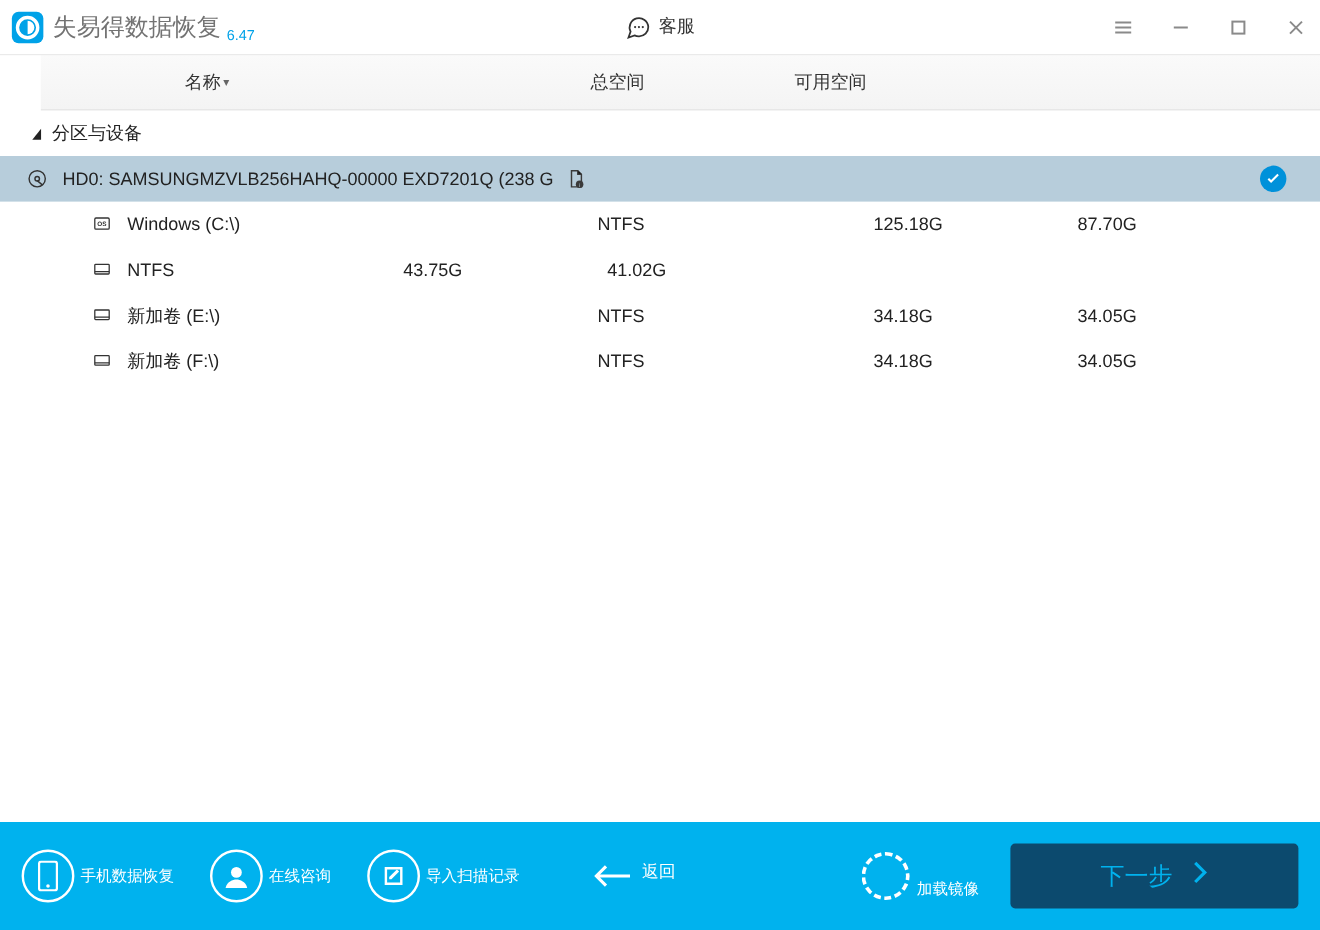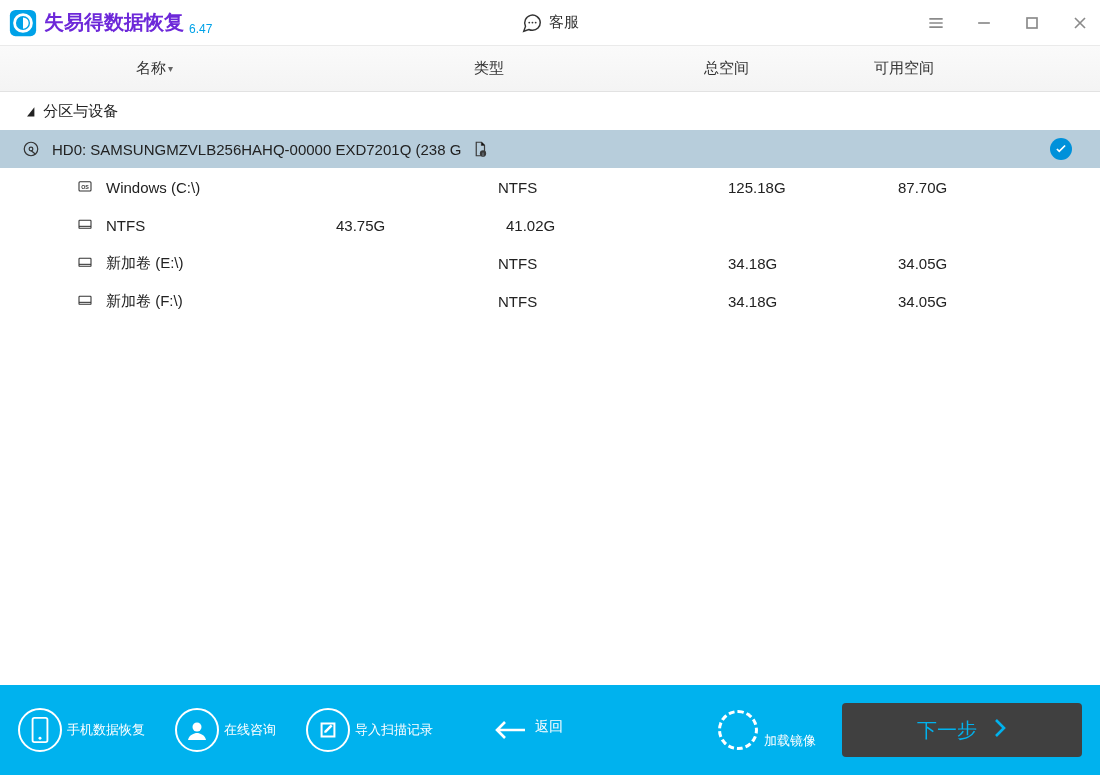--- a/index.html
+++ b/index.html
@@ -1,29 +1,29 @@
 <!DOCTYPE html>
 <html><head>
 <meta charset="utf-8">
 <style>
 * { margin: 0; padding: 0; box-sizing: border-box; font-family: "Microsoft YaHei", "Segoe UI", Arial, sans-serif; }
 body { width: 1100px; height: 775px; background: #fff; overflow: hidden; display: flex; flex-direction: column; }
 
 
 .titlebar { height: 46px; display: flex; align-items: center; padding: 0 10px 0 8px; border-bottom: 1px solid #eaeaea; position: relative; }
 .logo { width: 30px; height: 30px; margin-right: 6px; display: flex; align-items: center; justify-content: center; }
-.app-title { color: #6d28d9; font-size: 20px; font-weight: 700; }
+.app-title { color: #737373; font-size: 20px; font-weight: 400; }
 .app-version { color: #00a2e8; font-size: 12px; margin-left: 5px; align-self: flex-end; margin-bottom: 9px; }
 .titlebar-center { position: absolute; left: 50%; transform: translateX(-50%); display: flex; align-items: center; gap: 6px; cursor: pointer; color: #333; font-size: 15px; }
 .titlebar-right { margin-left: auto; display: flex; align-items: center; gap: 28px; }
 .win-btn { width: 20px; height: 20px; display: flex; align-items: center; justify-content: center; color: #8a8a8a; cursor: pointer; }
 .win-btn svg { width: 20px; height: 20px; }
 
 
-.col-headers { height: 46px; background: linear-gradient(#fafafa,#f4f4f4); border-bottom: 1px solid #e2e2e2; display: flex; align-items: center; padding-left: 56px; font-size: 15px; color: #333; }
+.col-headers { height: 46px; background: linear-gradient(#fafafa,#f4f4f4); border-bottom: 1px solid #e2e2e2; display: flex; align-items: center; padding-left: 40px; font-size: 15px; color: #333; margin-left: 34px; }
 .col-name { width: 418px; display: flex; align-items: center; gap: 2px; padding-left: 80px; }
 .col-type { width: 230px; text-align: left; }
 .col-total { width: 170px; text-align: left; }
 .col-free { flex: 1; text-align: left; }
 .sort-arrow { font-size: 10px; color: #666; }
 
 
 .section-header { height: 38px; display: flex; align-items: center; padding-left: 26px; gap: 8px; font-size: 15px; color: #222; font-weight: 500; }
 .section-triangle { font-size: 12px; color: #222; transform: scaleX(0.8); }
 
@@ -43,21 +43,21 @@
 
 
 .bottombar { margin-top: auto; height: 90px; background: #00b2ee; display: flex; align-items: center; padding: 0 18px; color: #fff; }
 .bottom-item { display: flex; flex-direction: row; align-items: center; gap: 5px; margin-right: 30px; cursor: pointer; font-size: 13px; min-width: 80px; }
 .bottom-icon-circle { width: 44px; height: 44px; border: 2.5px solid #fff; border-radius: 50%; display: flex; align-items: center; justify-content: center; }
 .bottom-back { display: flex; flex-direction: row; align-items: flex-start; gap: 8px; margin-left: 30px; cursor: pointer; font-size: 14px; }
 .bottom-back svg { width: 34px; height: 24px; }
 .bottom-spacer { flex: 1; }
 .bottom-load { display: flex; flex-direction: row; align-items: flex-end; gap: 6px; margin-right: 26px; cursor: pointer; font-size: 13px; }
 .dashed-circle { width: 40px; height: 40px; border: 3px dashed #fff; border-radius: 50%; }
-.next-btn { width: 240px; height: 54px; background: #404040; border-radius: 4px; display: flex; align-items: center; justify-content: center; gap: 16px; color: #00b2ee; font-size: 20px; cursor: pointer; }
+.next-btn { width: 240px; height: 54px; background: #0c4a6e; border-radius: 4px; display: flex; align-items: center; justify-content: center; gap: 16px; color: #00b2ee; font-size: 20px; cursor: pointer; }
 .next-btn .chev { font-size: 20px; color: #00b2ee; }
 
 .main-area { flex: 1; overflow: auto; }
 </style>
 </head>
 <body>
 
 <div class="titlebar">
   <div class="logo">
     <svg viewBox="0 0 32 32">
@@ -101,21 +101,20 @@
         </svg>
       </div>
   </div>
 </div>
 
 <div class="col-headers">
   <div class="col-name">
     <span>名称</span>
     <span class="sort-arrow">▾</span>
   </div>
-  <div class="col-type">类型</div>
   <div class="col-total">总空间</div>
   <div class="col-free">可用空间</div>
 </div>
 
 <div class="main-area">
 
   <div class="section-header">
     <span class="section-triangle">◢</span>
     <span>分区与设备</span>
   </div>

